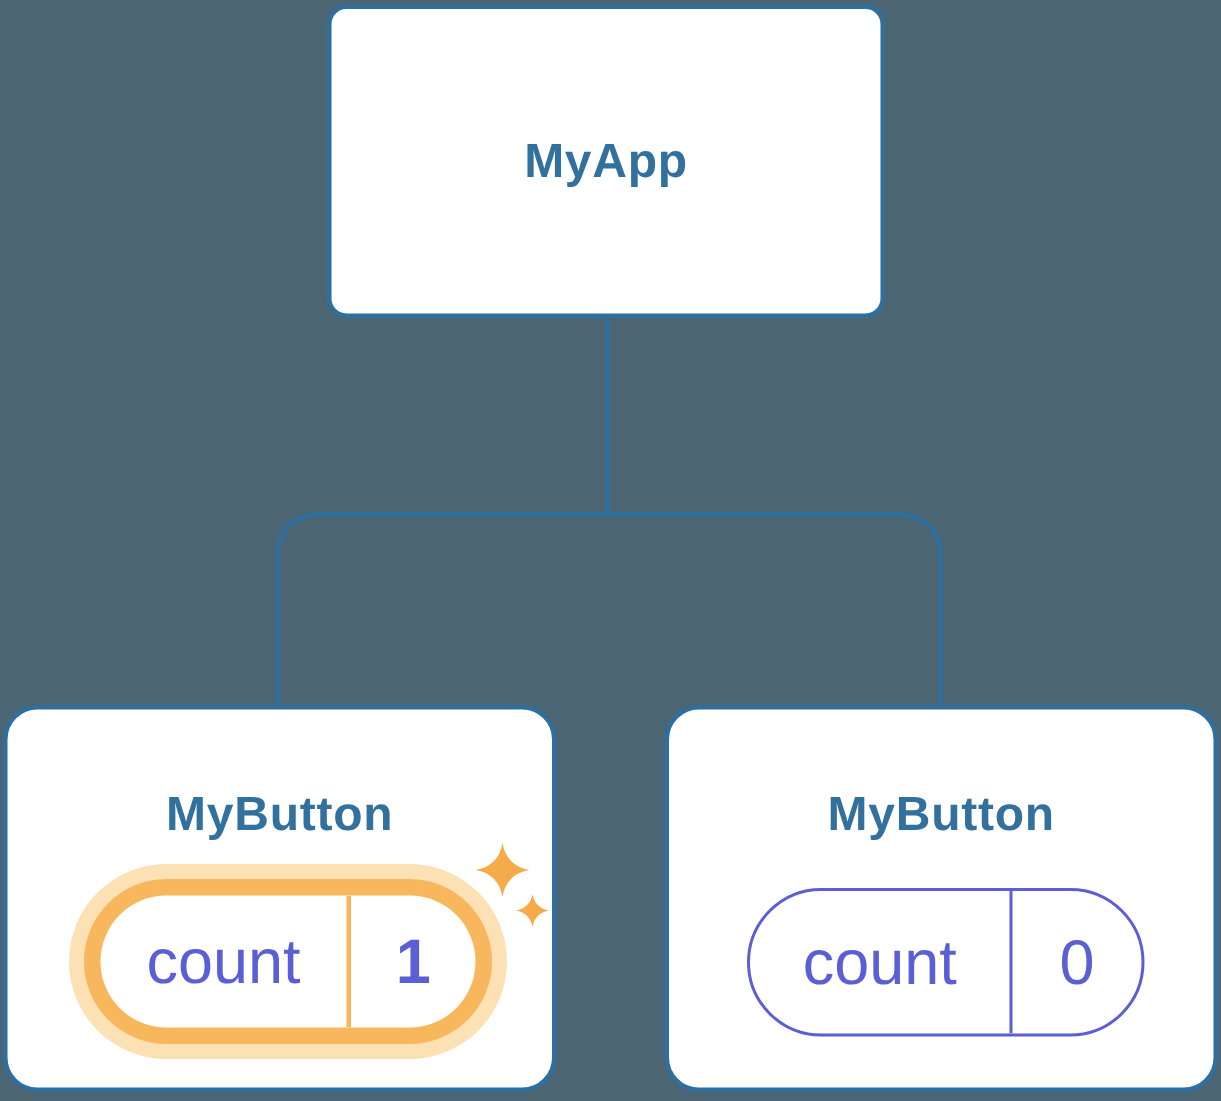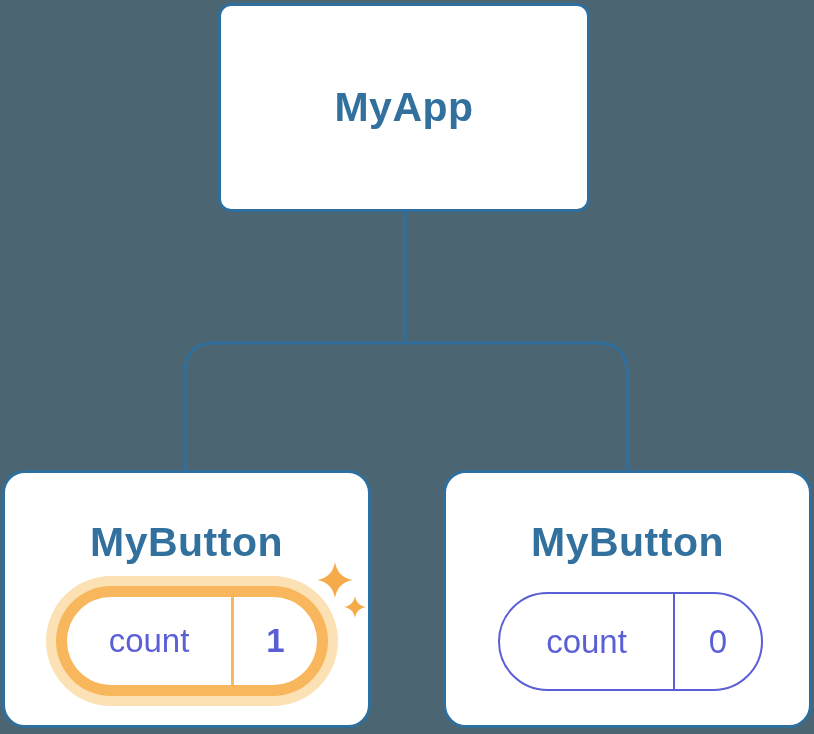--- a/index.html
+++ b/index.html
@@ -28,21 +28,21 @@
     border:3px solid var(--blue);
     border-radius:13px;
     box-sizing:border-box;
   }
   .node-app{
     left:218px;top:3px;width:372px;height:209px;
     display:flex;align-items:center;justify-content:center;
   }
   .node-title{
     color:var(--heading);
-    font-size:41px;font-weight:700;letter-spacing:0.5px;
+    font-size:32px;font-weight:700;letter-spacing:0.5px;
     text-align:center;
   }
   .node-child{left:2px;top:470px;width:369px;height:258px;border-radius:23px;}
   .node-child.right{left:443px;}
   .child-title{
     position:absolute;top:47px;left:0;width:100%;
     text-align:center;line-height:44px;
   }
 
   
@@ -55,21 +55,21 @@
     background:var(--orange);
     border-radius:999px;padding:11px;
   }
   .pill-inner{
     background:#ffffff;border-radius:999px;
     width:250px;height:88px;
     display:flex;align-items:stretch;overflow:hidden;
   }
   .cell{
     display:flex;align-items:center;justify-content:center;
-    color:var(--purple);font-size:33px;
+    color:var(--purple);font-size:42px;
   }
   .cell-key{width:164px;}
   .pill-inner .divider{width:3px;background:var(--orange);}
   .cell-val{flex:1;}
   .bold{font-weight:700;}
 
   
   .pill-plain{
     position:absolute;left:52px;top:119px;
     width:265px;height:99px;box-sizing:border-box;

